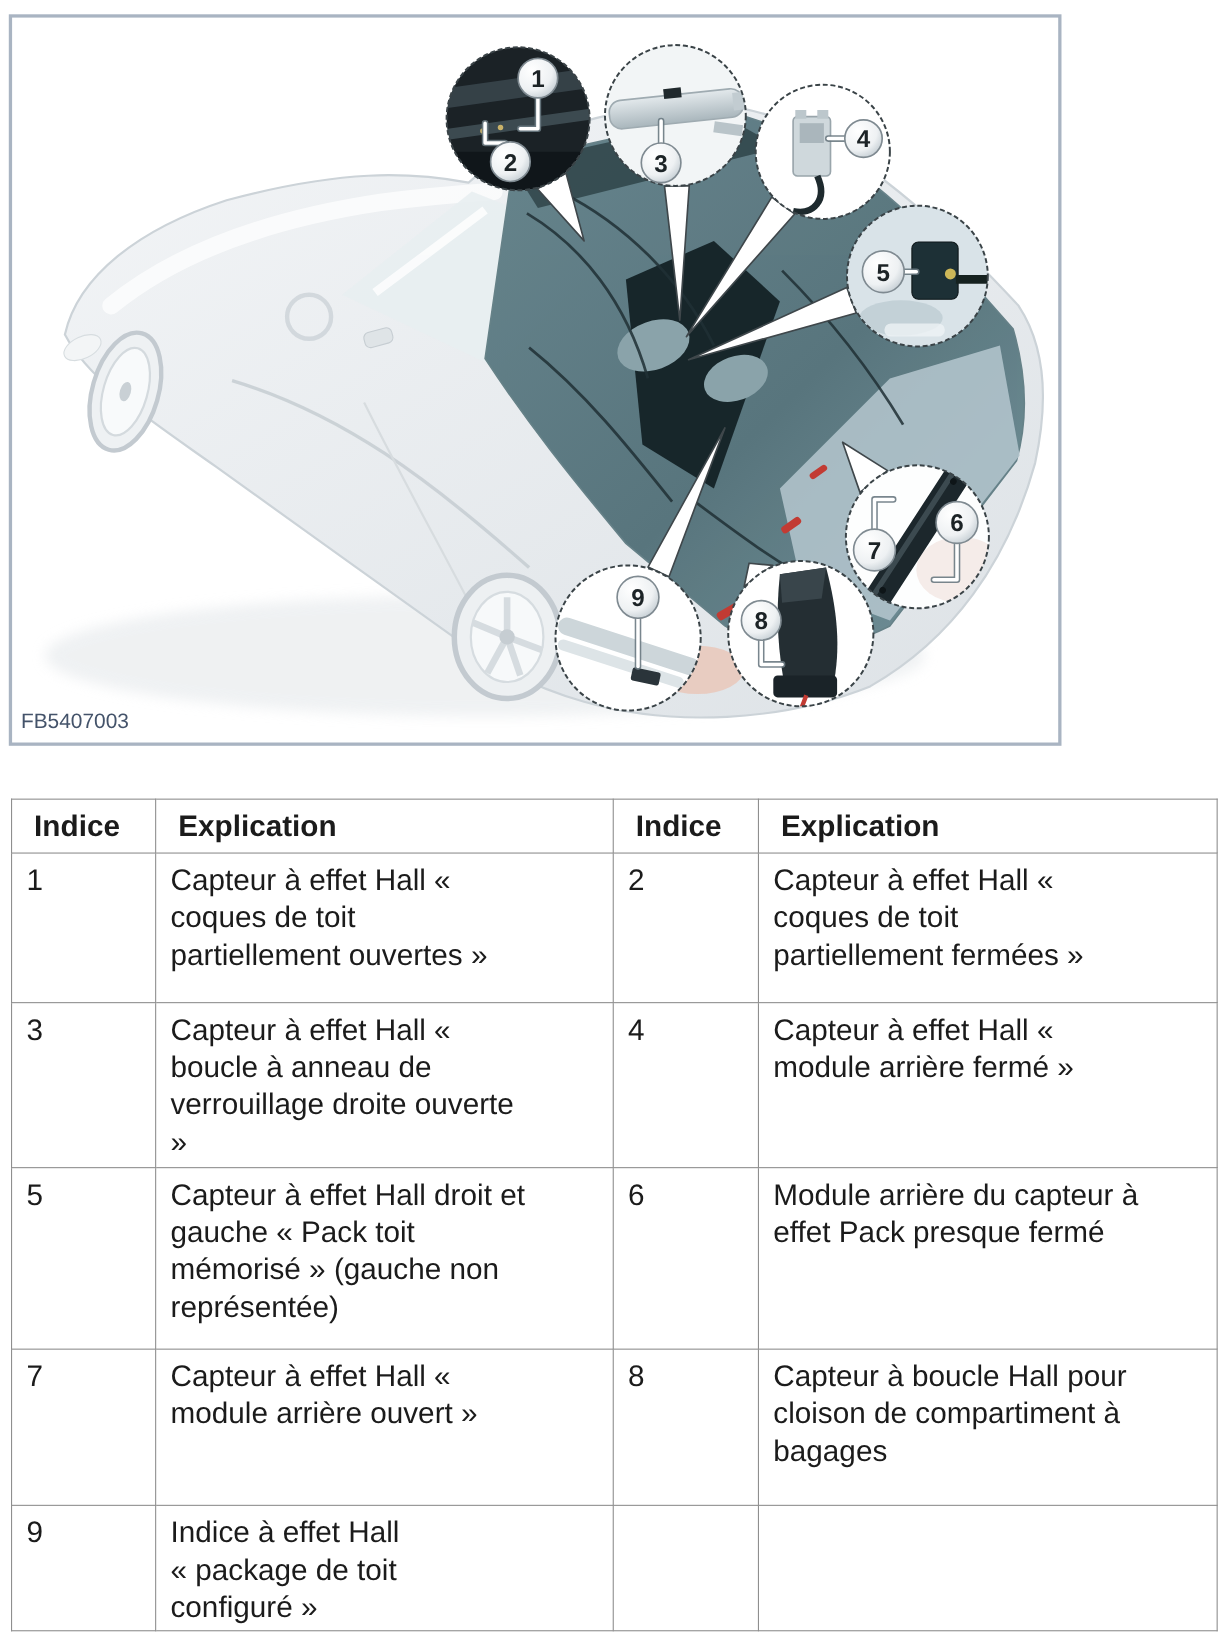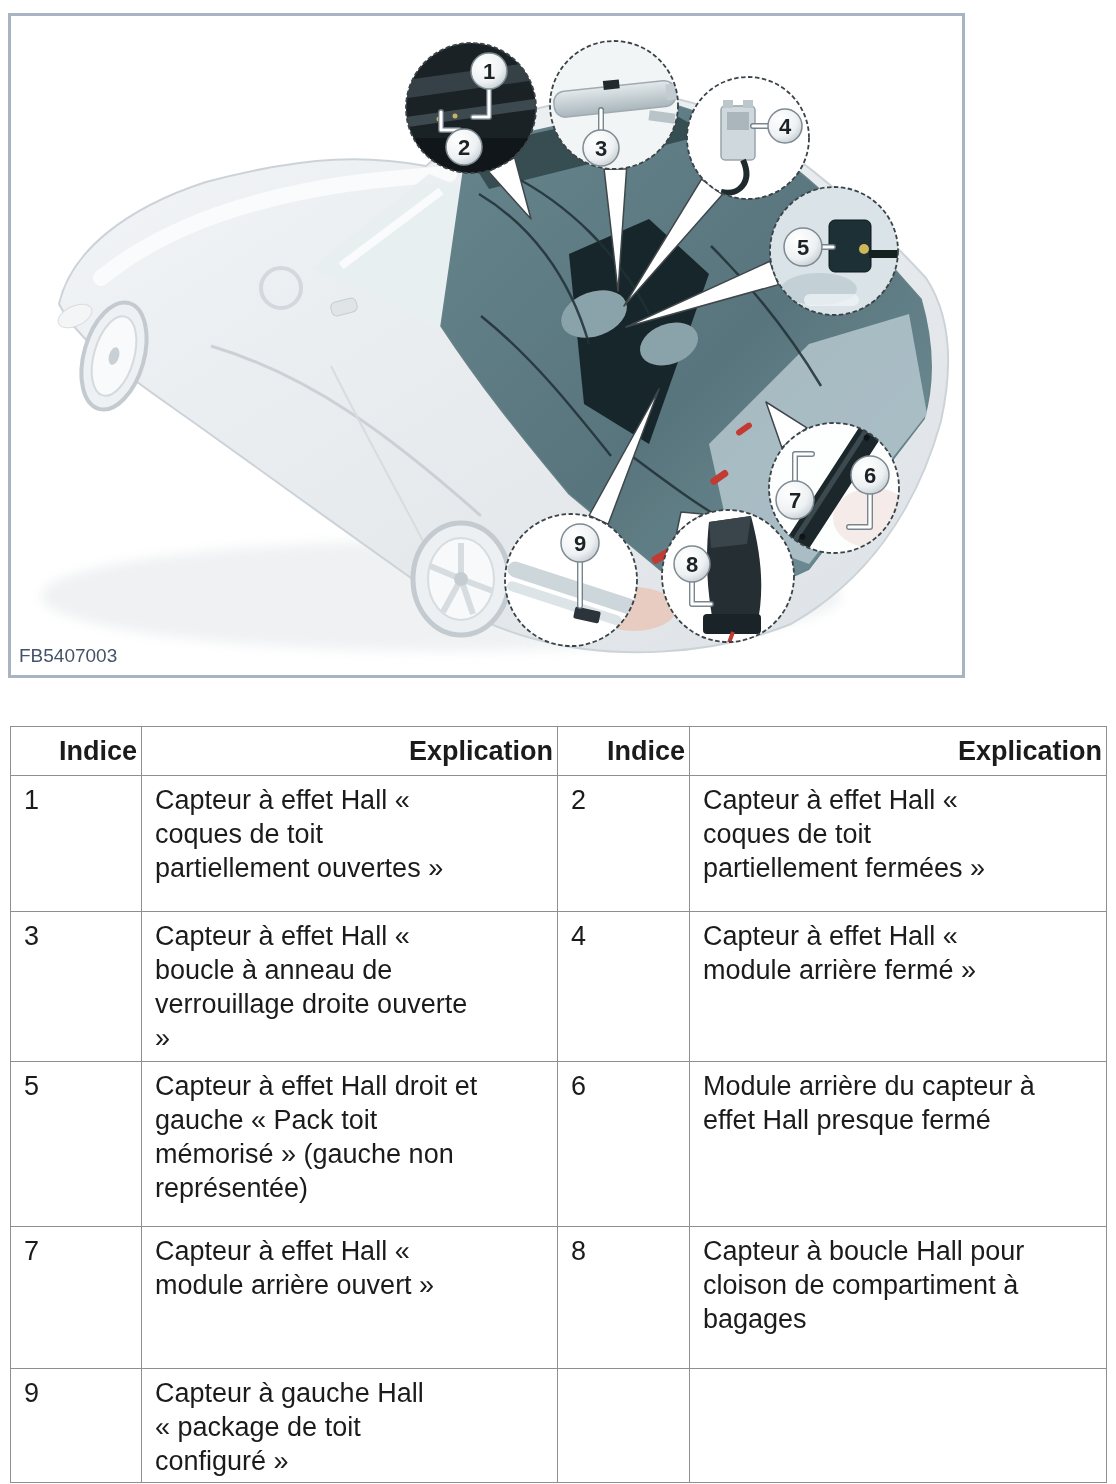--- a/index.html
+++ b/index.html
@@ -8,22 +8,22 @@
   
   .fig-frame{position:absolute;left:8px;top:13px;width:957px;height:665px;
              box-sizing:border-box;border:3px solid #a9b4c2;background:#fff;}
   .fig-frame svg{display:block;width:100%;height:100%;}
   
   table.idx{position:absolute;left:10px;top:726px;width:1096px;
             border-collapse:collapse;table-layout:fixed;
             font-size:27px;line-height:34px;color:#1b1b1b;}
   table.idx th,table.idx td{border:1.5px solid #8f8f8f;vertical-align:top;
             padding:7px 12px 4px 13px;white-space:pre-line;word-wrap:break-word;}
-  table.idx th{font-weight:bold;text-align:right;height:40px;vertical-align:middle;
-            padding:4px 4px;}
+  table.idx th{font-weight:bold;text-align:left;height:40px;vertical-align:middle;
+            padding:4px 20px;}
   tr.r1{height:136px;} tr.r2{height:150px;} tr.r3{height:165px;}
   tr.r4{height:142px;} tr.r5{height:100px;}
   .svgtext{font-family:"Liberation Sans",sans-serif;}
 </style>
 </head>
 <body>
 
 <div class="page">
 
   <div class="fig-frame">
@@ -341,34 +341,34 @@
 module arrière fermé »</td>
       </tr>
       <tr class="r3">
         <td>5</td>
         <td>Capteur à effet Hall droit et
 gauche « Pack toit
 mémorisé » (gauche non
 représentée)</td>
         <td>6</td>
         <td>Module arrière du capteur à
-effet Hall presque fermé</td>
+effet Pack presque fermé</td>
       </tr>
       <tr class="r4">
         <td>7</td>
         <td>Capteur à effet Hall «
 module arrière ouvert »</td>
         <td>8</td>
         <td>Capteur à boucle Hall pour
 cloison de compartiment à
 bagages</td>
       </tr>
       <tr class="r5">
         <td>9</td>
-        <td>Capteur à gauche Hall
+        <td>Indice à effet Hall
 « package de toit
 configuré »</td>
         <td></td>
         <td></td>
       </tr>
     </tbody>
   </table>
 </div>
 
 </body></html>

